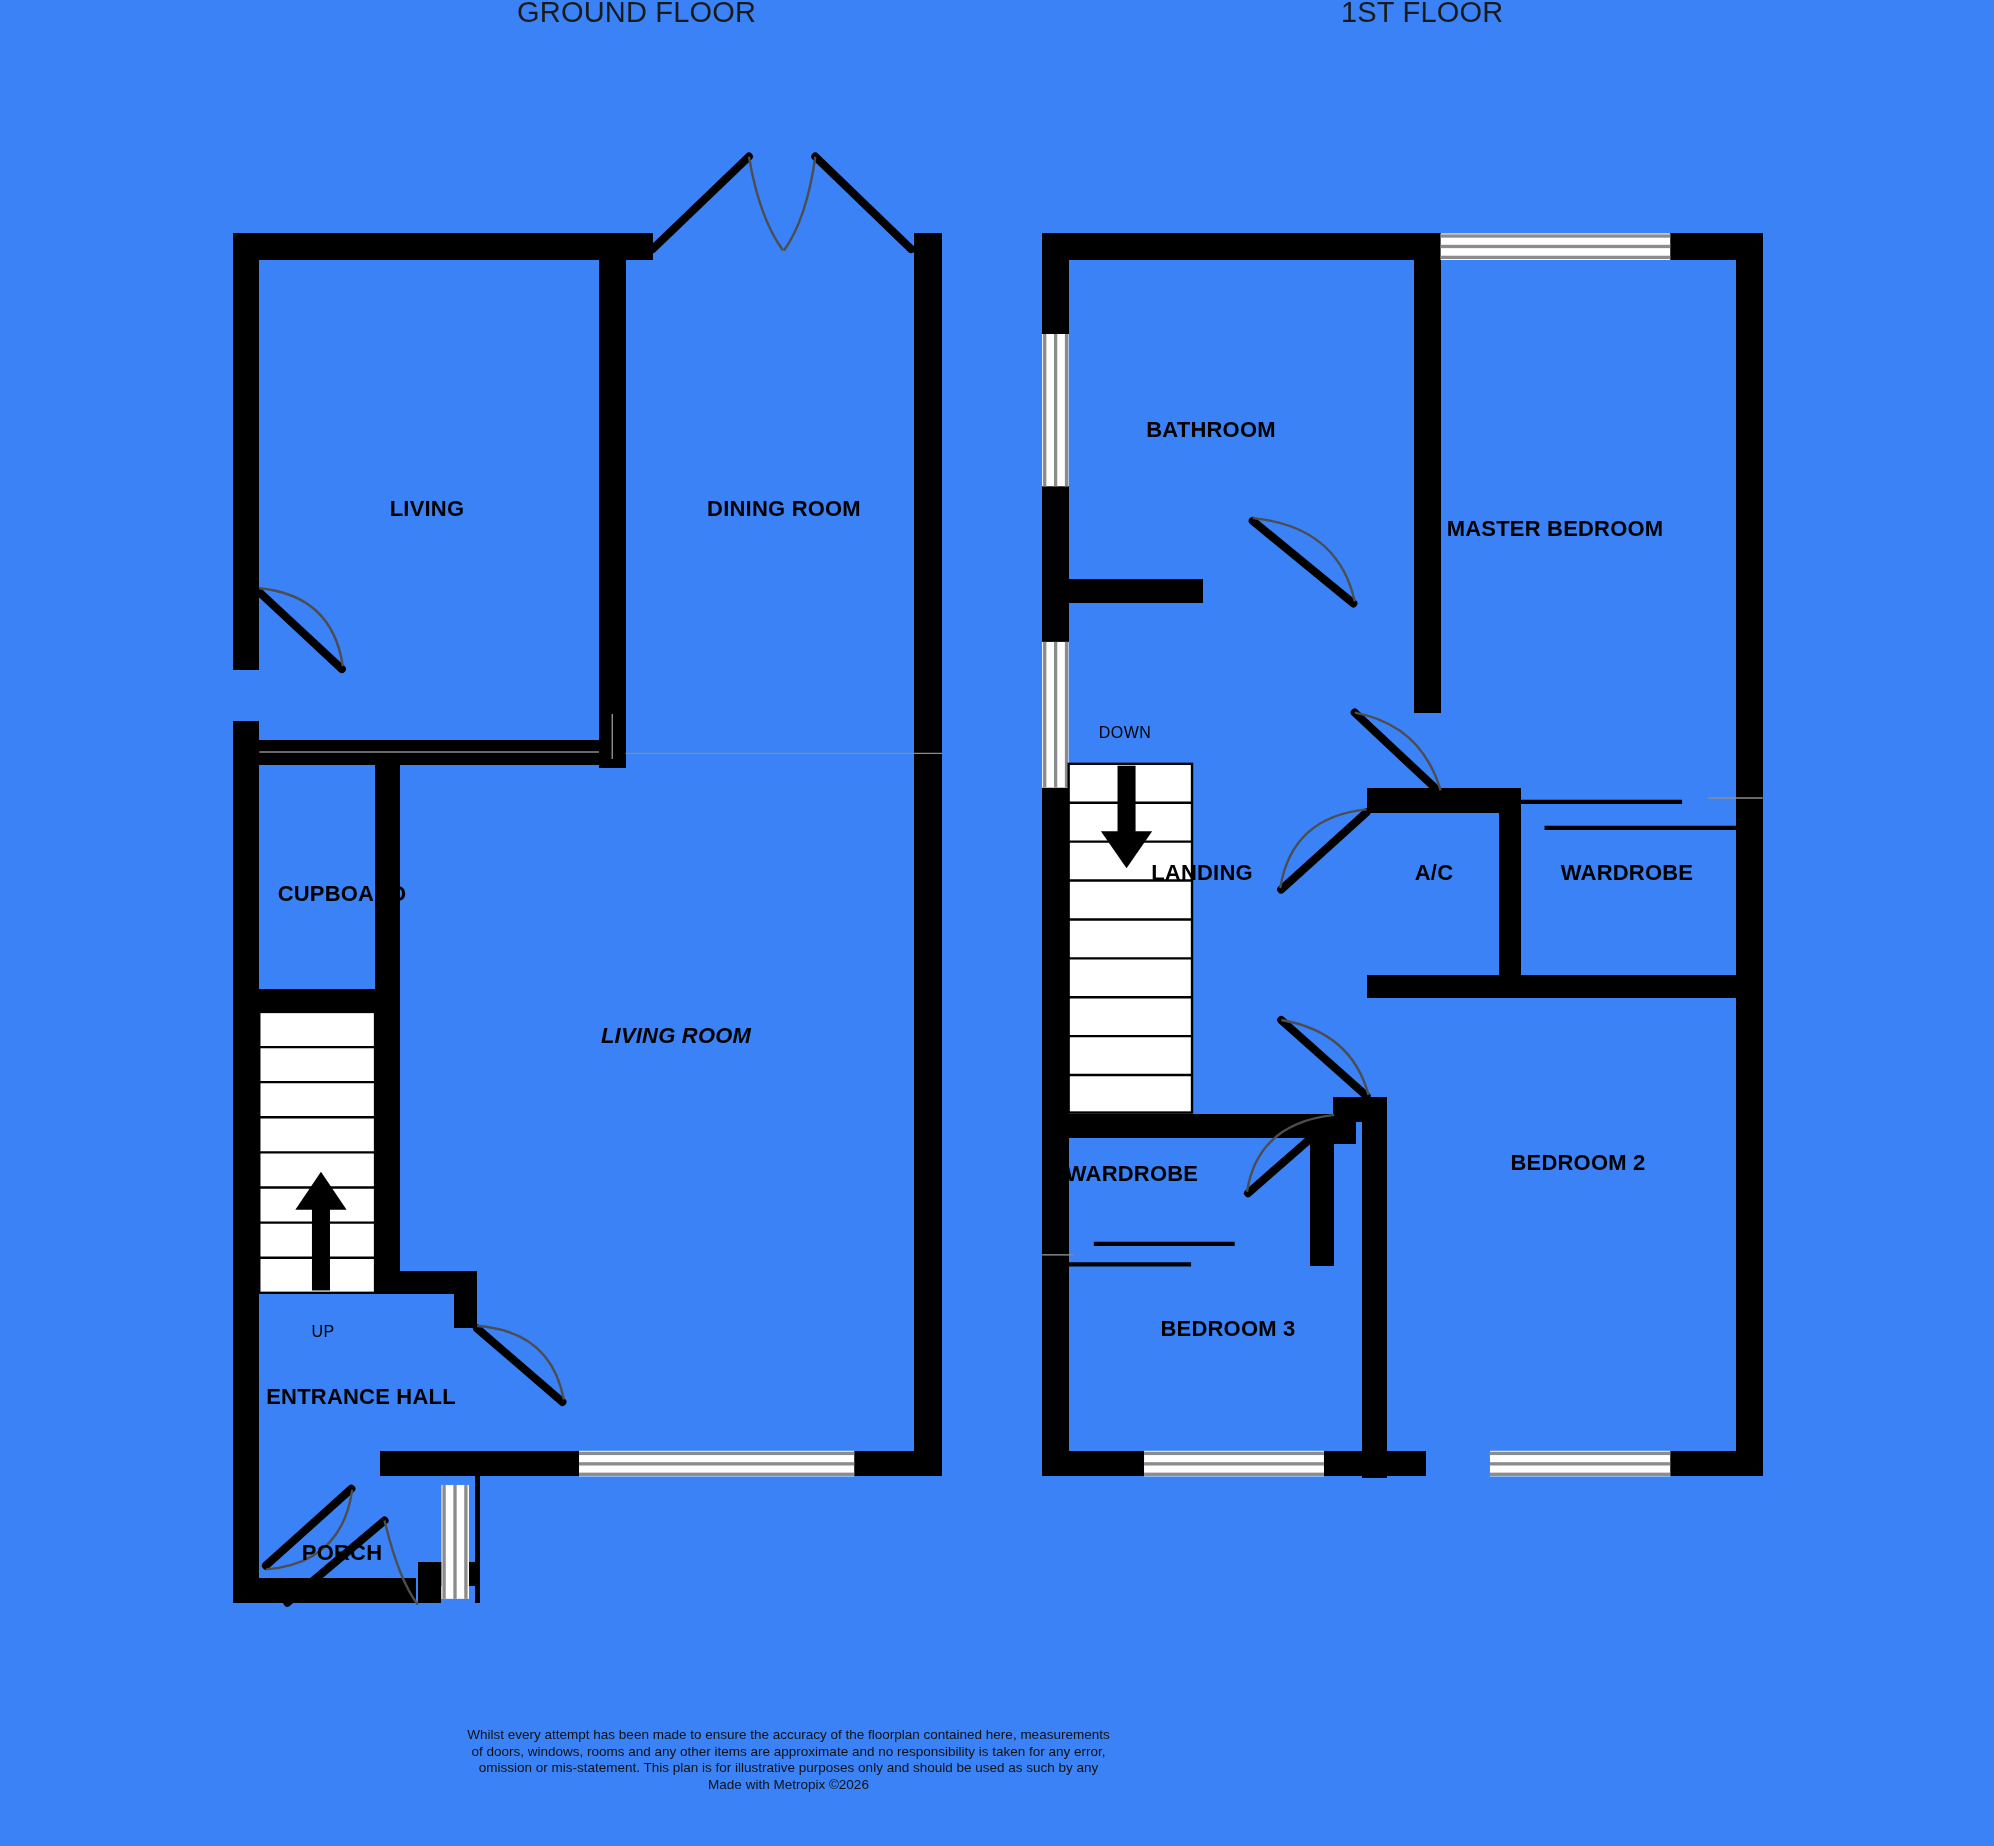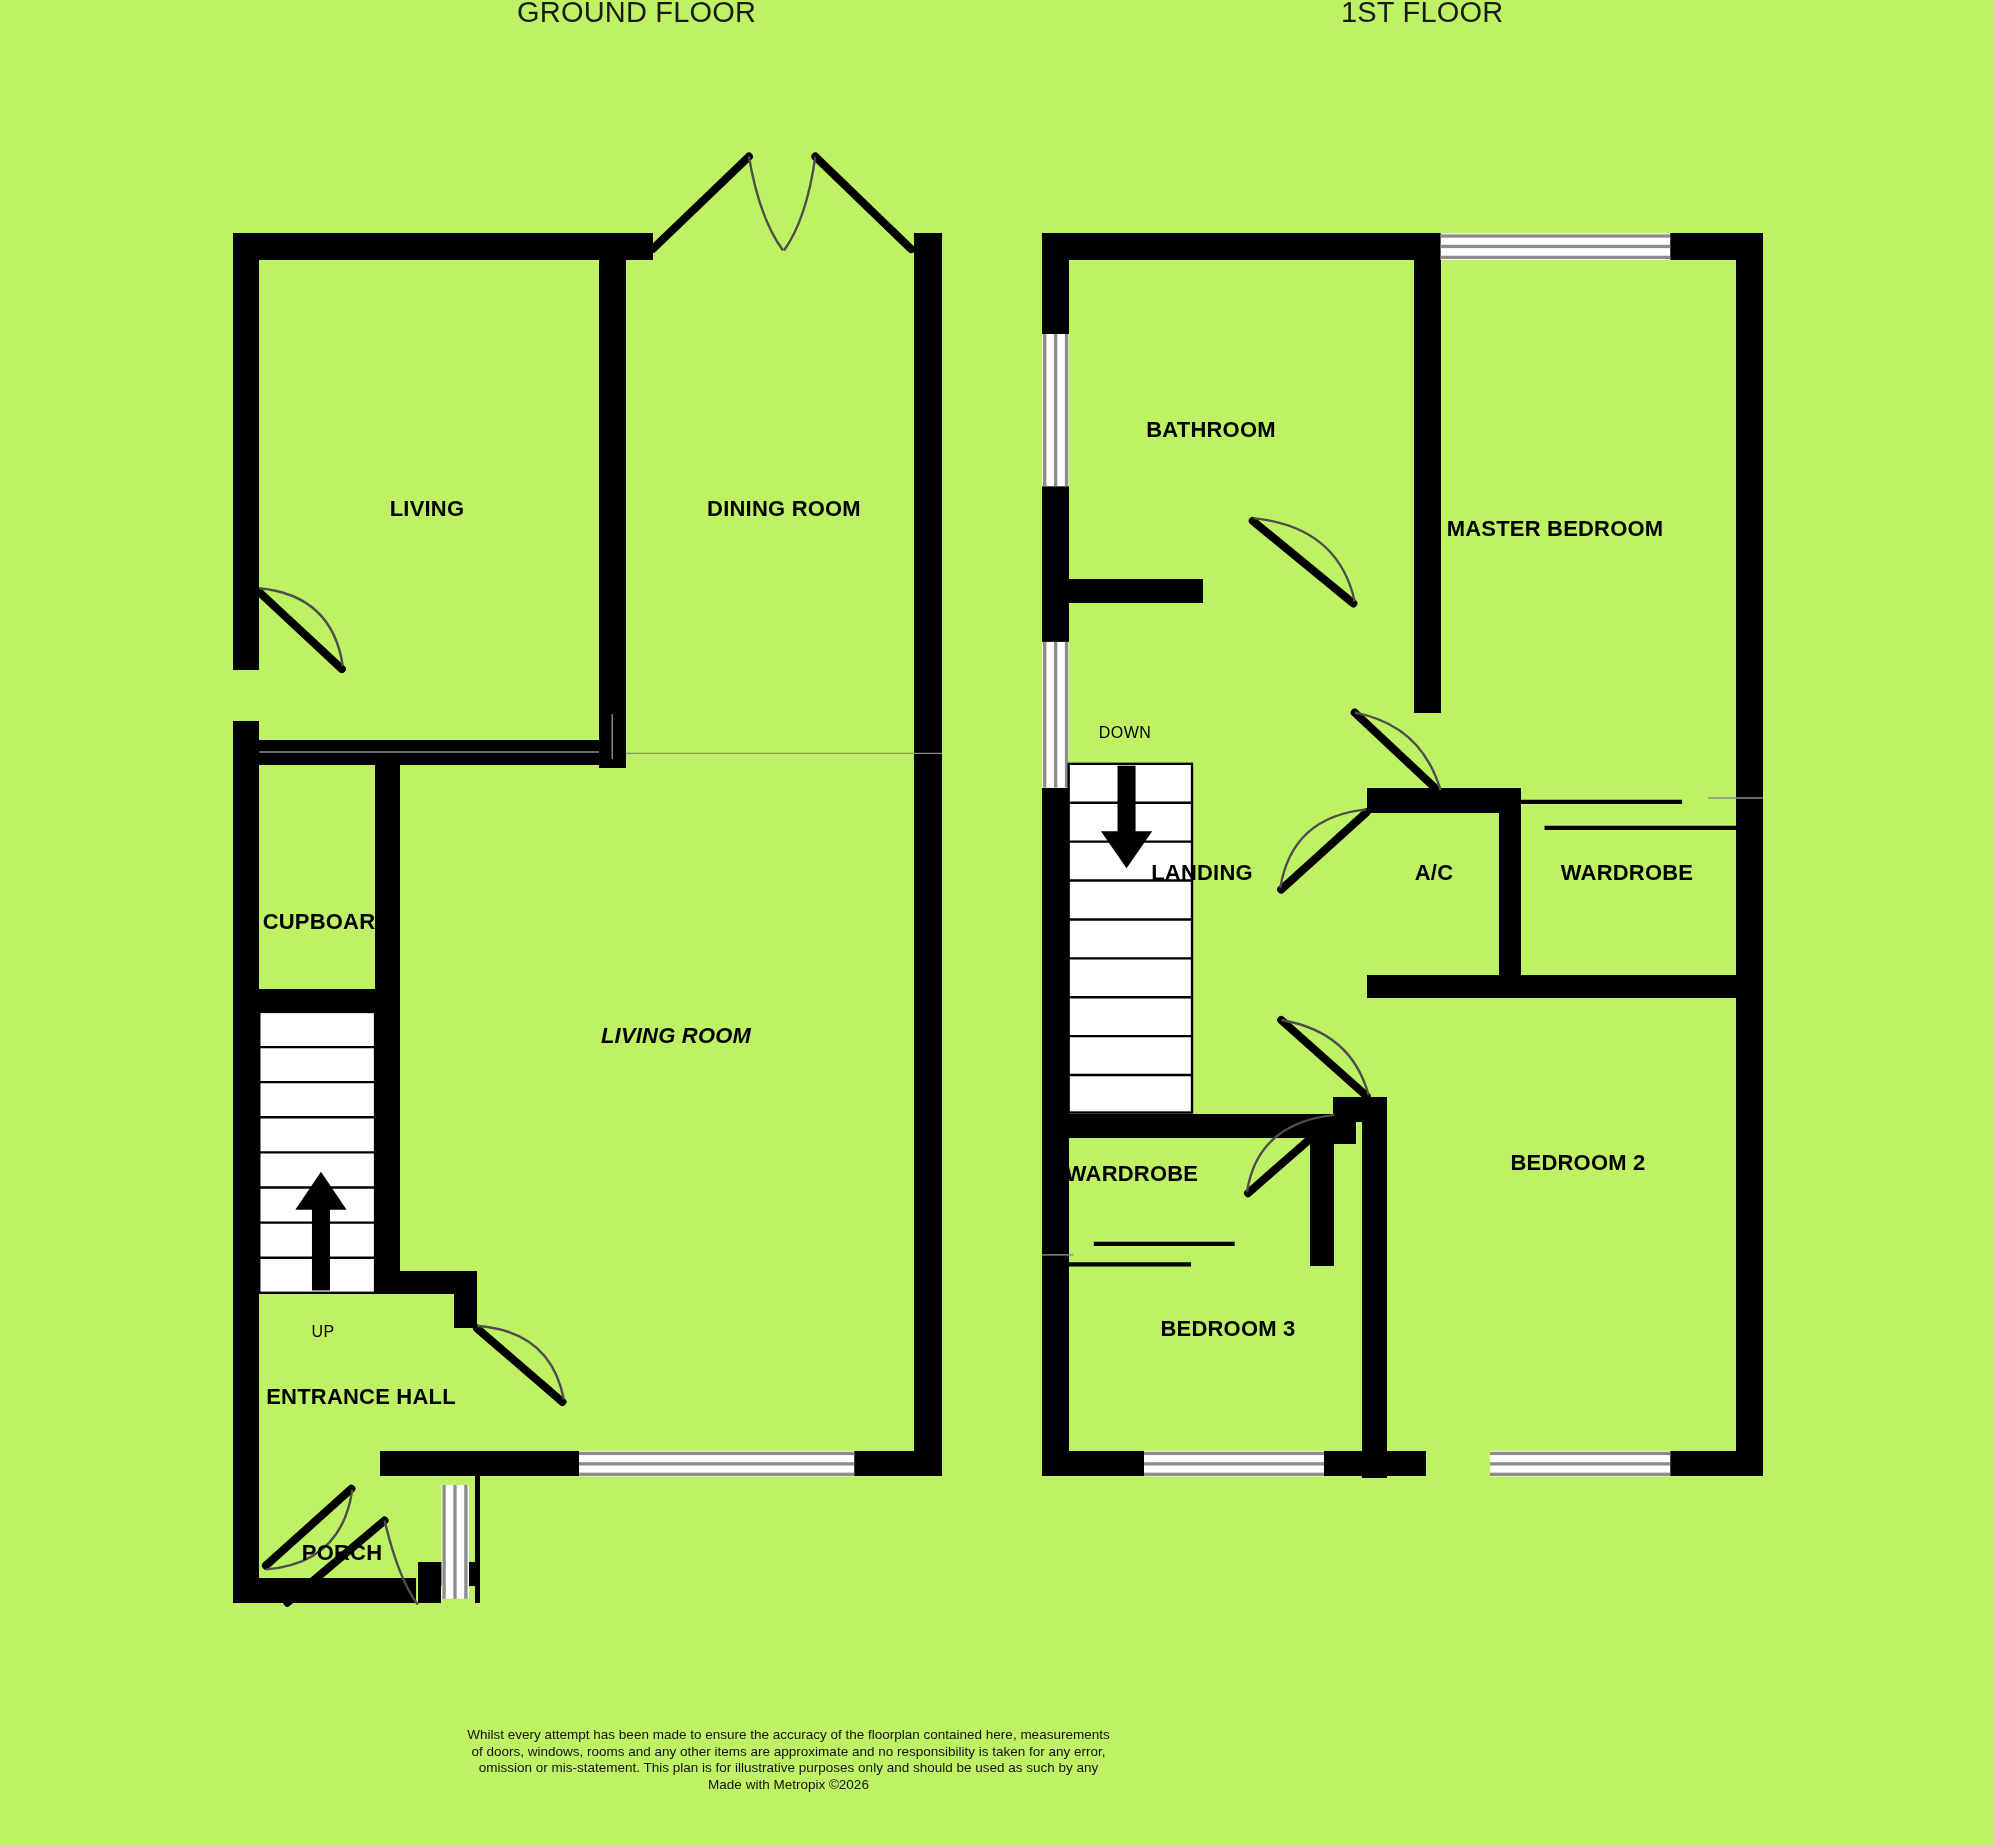--- a/index.html
+++ b/index.html
@@ -4,21 +4,21 @@
 <title>Floorplan</title>
 <style>
   html,body{margin:0;padding:0;background:#ffffff;}
   body{
     width:1995px;height:1846px;
     font-family:"Liberation Sans", sans-serif;
     color:#000000;
     overflow:hidden;
     position:relative;
   }
-  .floorplan-root{position:relative;width:1995px;height:1846px;background:#bef264;}
+  .floorplan-root{position:relative;width:1995px;height:1846px;background:#3b82f6;}
 
   
   .floor-title{
     position:absolute;
     font-size:29px;
     font-weight:400;
     letter-spacing:0.2px;
     color:#1a1a1a;
     white-space:nowrap;
     font-family:"Liberation Sans", sans-serif;
@@ -164,21 +164,21 @@
 
       <g fill="#000">
         <rect x="657" y="2530" width="38" height="190"></rect>
         <polygon points="676,2470 730,2550 622,2550"></polygon>
       </g>
     </g>
   </svg>
 
   <div class="room-label" style="left:427px;top:509px;">LIVING</div>
   <div class="room-label" style="left:784px;top:509px;">DINING ROOM</div>
-  <div class="room-label" style="left:327px;top:894px;margin-top:28px;">CUPBOARD</div>
+  <div class="room-label" style="left:342px;top:894px;">CUPBOARD</div>
   <div class="room-label" style="left:676px;top:1036px;font-style:italic;">LIVING ROOM</div>
   <div class="room-label" style="left:361px;top:1397px;">ENTRANCE HALL</div>
   <div class="room-label" style="left:342px;top:1553px;text-align:center;">PORCH</div>
   <div class="room-label thin" style="left:323px;top:1332px;">UP</div>
 
   <svg class="plan-svg" id="first-floor-svg" viewBox="0 0 4204 3891" aria-hidden="true">
     <g shape-rendering="crispEdges">
 
       <rect x="2196" y="492" width="840" height="56"></rect>
 

